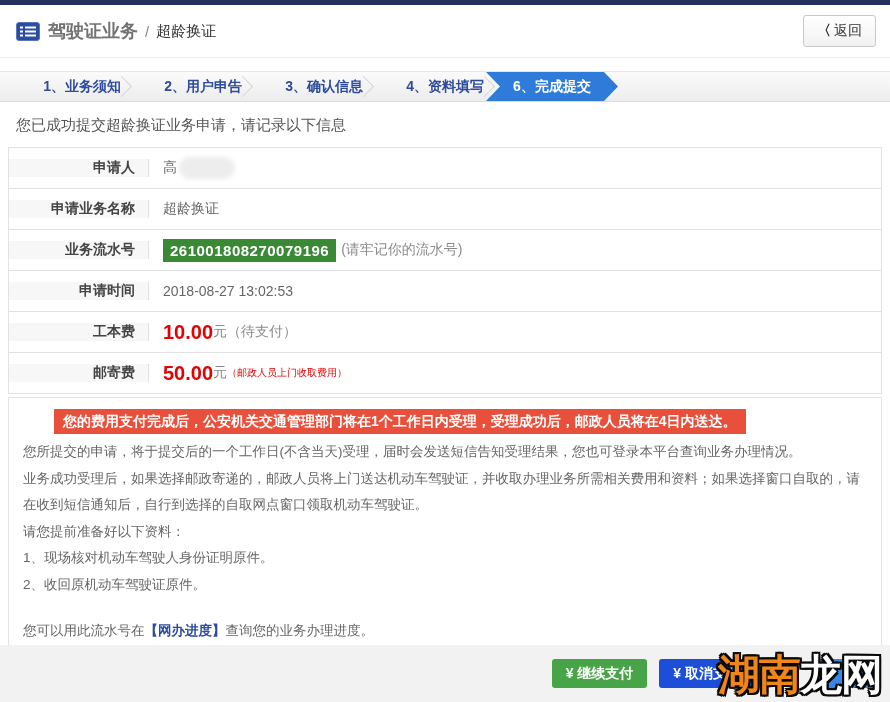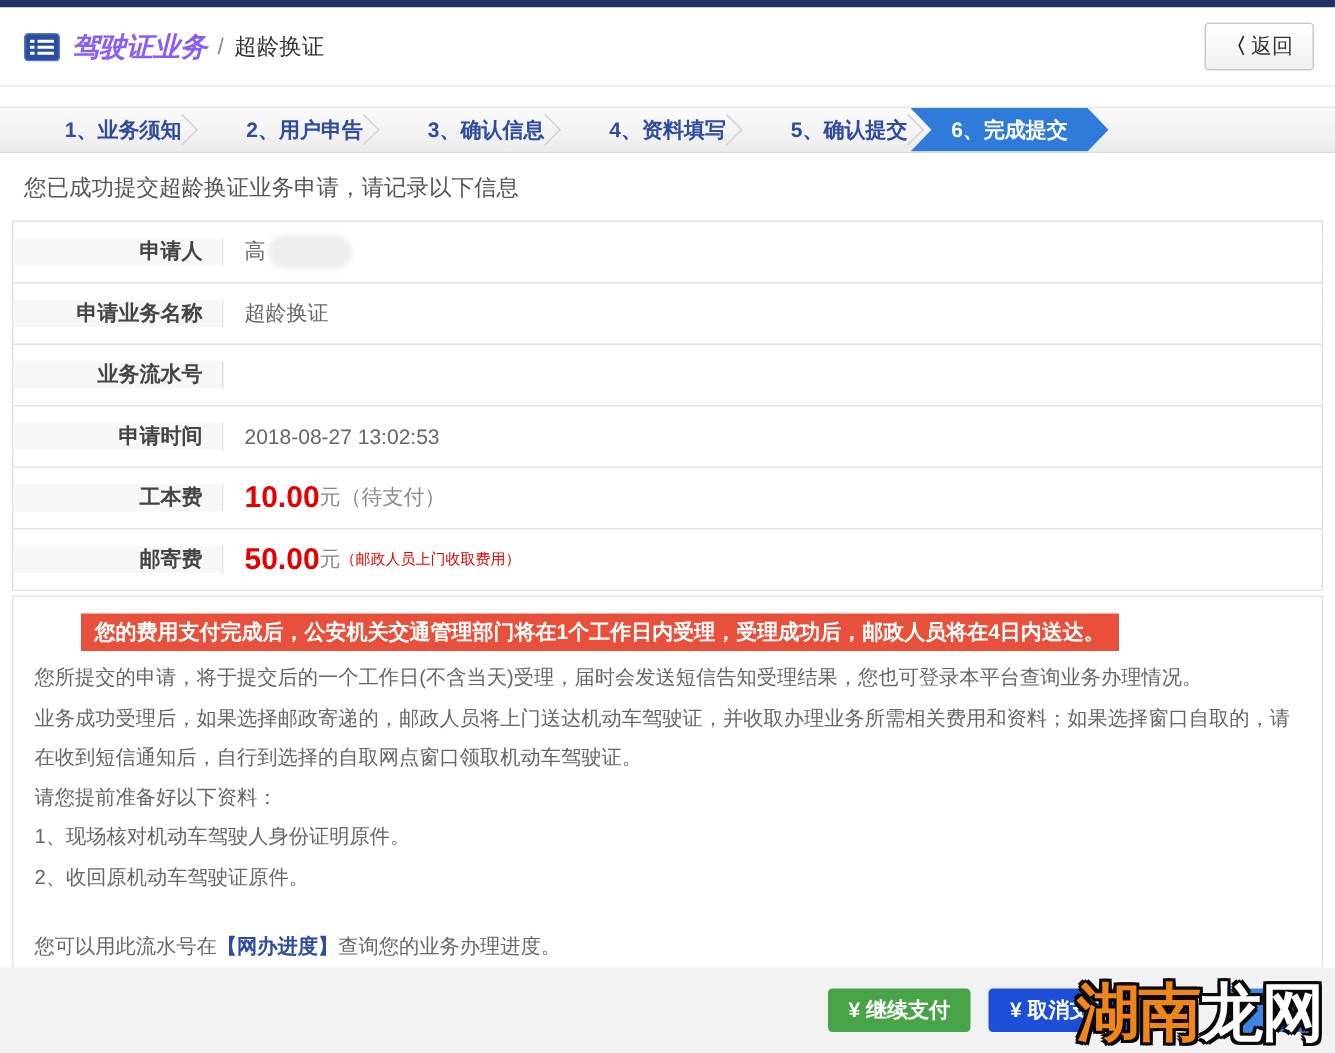--- a/index.html
+++ b/index.html
@@ -6,21 +6,21 @@
   html,body { background:#fff; }
   body { font-family:"Liberation Sans","DejaVu Sans",sans-serif; }
   .page { position:relative; width:890px; height:702px; background:#fff; overflow:hidden; }
 
   
   .topbar { height:5px; background:#24315f; width:100%; }
 
   
   .header { height:53px; display:flex; align-items:center; padding:0 14px 0 16px; border-bottom:1px solid #ededed; background:#fff; }
   .hdr-icon { width:24px; height:19px; margin-right:8px; flex:none; }
-  .hdr-title { color:#8b5cf6; font-size:18px; font-weight:bold;font-style:italic; }
+  .hdr-title { color:#737373; font-size:18px; font-weight:bold; }
   .hdr-sep { color:#888; font-size:15px; margin:0 7px; }
   .hdr-crumb { color:#333; font-size:15px; }
   .back-btn { margin-left:auto; background:linear-gradient(#ffffff,#f1f1f1); border:1px solid #c9c9c9; border-radius:3px; padding:6px 13px; font-size:14px; color:#333; cursor:pointer; display:flex; align-items:center; font-family:inherit; }
   .back-chev { font-weight:bold; margin-right:3px; color:#222; }
 
   
   .tabs { margin-top:13px; height:31px; display:flex; align-items:stretch; background:linear-gradient(#fbfbfb,#ececec); border-top:1px solid #e8e8e8; border-bottom:1px solid #dcdcdc; }
   .tab { position:relative; width:121px; display:flex; align-items:center; justify-content:flex-end; color:#2d4c9e; font-size:14px; font-weight:bold; }
   .tab .sep { position:absolute; right:-8px; top:7px; width:15px; height:15px; border-top:1px solid #d4d4d4; border-right:1px solid #d4d4d4; transform:rotate(45deg); background:transparent; }
   .tab-active { width:132px; background:#2e7bd9; color:#fff; font-size:14px; font-weight:bold; display:flex; align-items:center; justify-content:center; clip-path:polygon(0 0, calc(100% - 14px) 0, 100% 50%, calc(100% - 14px) 100%, 0 100%, 14px 50%); margin-left:2px; }
@@ -97,24 +97,20 @@
       <span class="sep"></span>
     </div>
     <div class="tab">
       <span>3、确认信息</span>
       <span class="sep"></span>
     </div>
     <div class="tab">
       <span>4、资料填写</span>
       <span class="sep"></span>
     </div>
-    <div class="tab">
-      <span>5、确认提交</span>
-      <span class="sep"></span>
-    </div>
     <div class="tab-active">
       <span>6、完成提交</span>
     </div>
   </div>
 
   <div class="success-msg">您已成功提交超龄换证业务申请，请记录以下信息</div>
 
   <div class="info-table">
     <div class="row">
       <div class="cell-label">申请人</div>
@@ -122,20 +118,24 @@
         <span>高</span>
         <span class="name-blur"></span>
       </div>
     </div>
     <div class="row">
       <div class="cell-label">申请业务名称</div>
       <div class="cell-value">超龄换证</div>
     </div>
     <div class="row">
       <div class="cell-label">业务流水号</div>
+      <div class="cell-value">
+        <span class="serial-badge">261001808270079196</span>
+        <span class="serial-note">(请牢记你的流水号)</span>
+      </div>
     </div>
     <div class="row">
       <div class="cell-label">申请时间</div>
       <div class="cell-value">2018-08-27 13:02:53</div>
     </div>
     <div class="row">
       <div class="cell-label">工本费</div>
       <div class="cell-value">
         <span class="amount">10.00</span>
         <span class="unit-note">元（待支付）</span>

